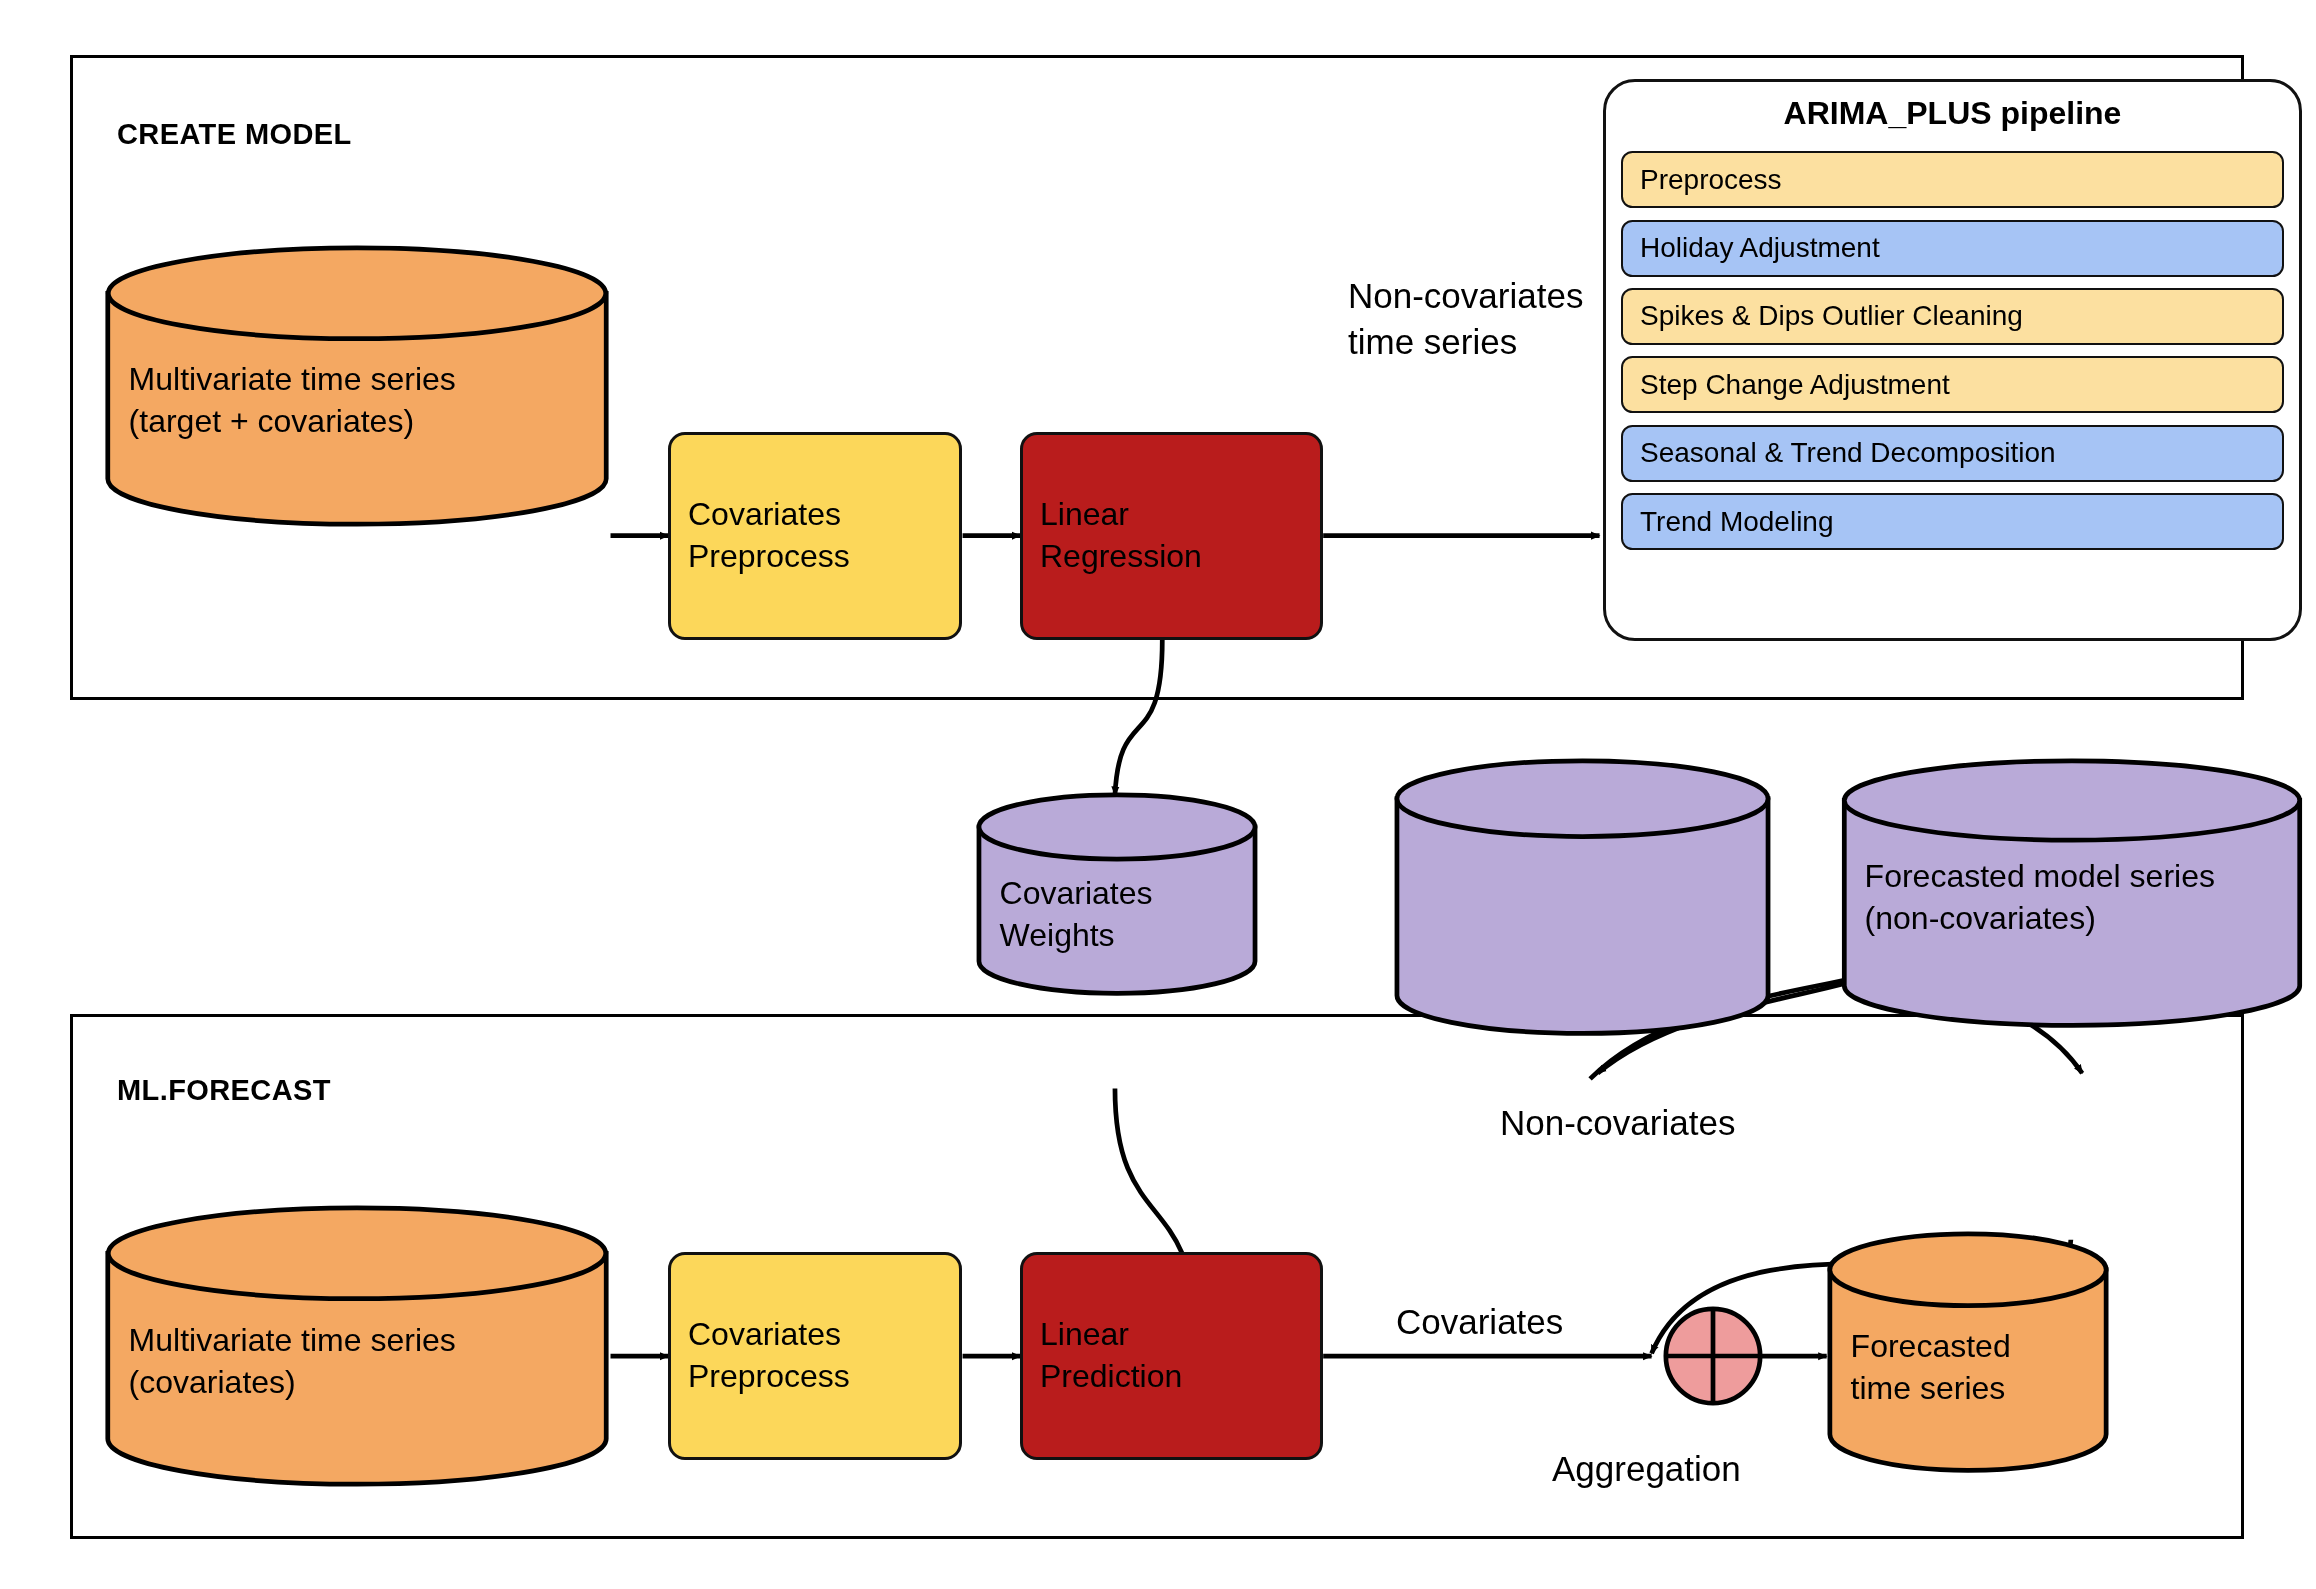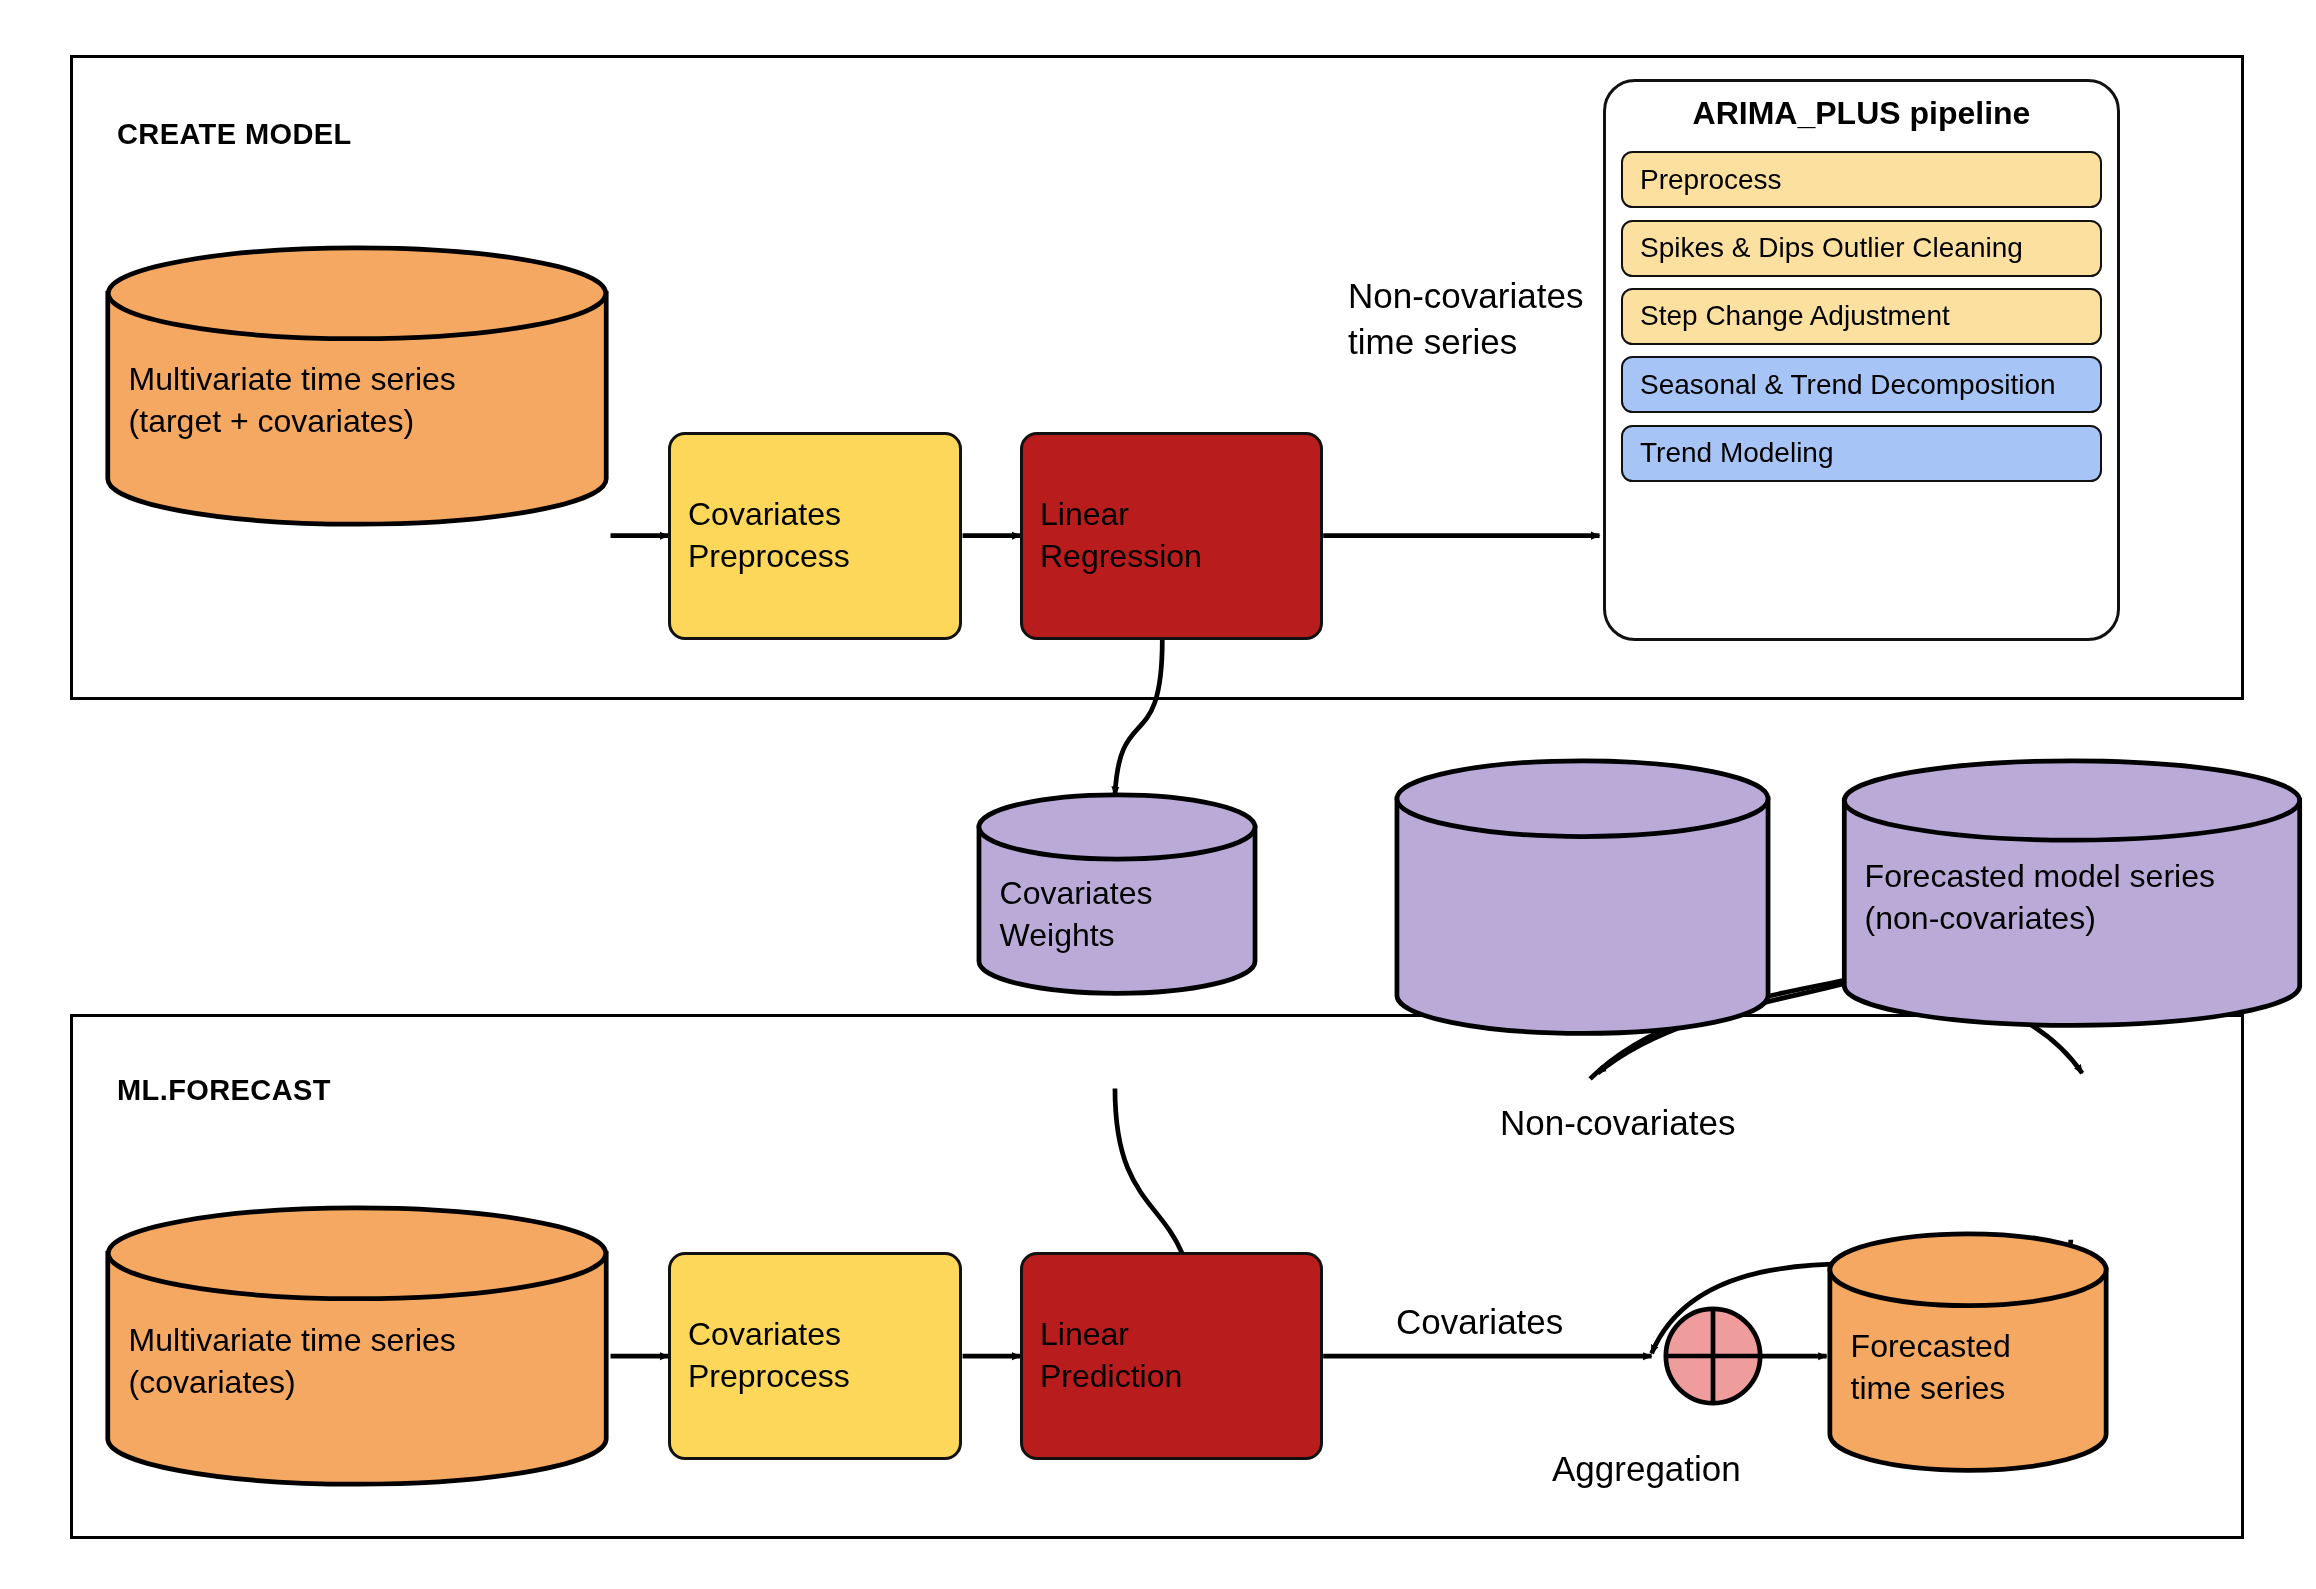--- a/index.html
+++ b/index.html
@@ -110,25 +110,28 @@
       <div>Linear</div>
       <div>Regression</div>
     </div>
   </div>
 
   <div class="elabel" style="left:1348px;top:273px;">
     <div>Non-covariates</div>
     <div>time series</div>
   </div>
 
-  <div class="pipe" style="left:1603px;top:79px;width:517px;height:562px;">
+  <div class="pipe" style="left:1603px;top:79px;width:699px;height:562px;">
     <div class="pipe-title">ARIMA_PLUS pipeline</div>
     <div class="pipe-list">
       <div class="pipe-row amber">
         <div class="lbl">Preprocess</div>
+      </div>
+      <div class="pipe-row blue">
+        <div class="lbl">Holiday Adjustment</div>
       </div>
       <div class="pipe-row amber">
         <div class="lbl">Spikes &amp; Dips Outlier Cleaning</div>
       </div>
       <div class="pipe-row amber">
         <div class="lbl">Step Change Adjustment</div>
       </div>
       <div class="pipe-row blue">
         <div class="lbl">Seasonal &amp; Trend Decomposition</div>
       </div>

